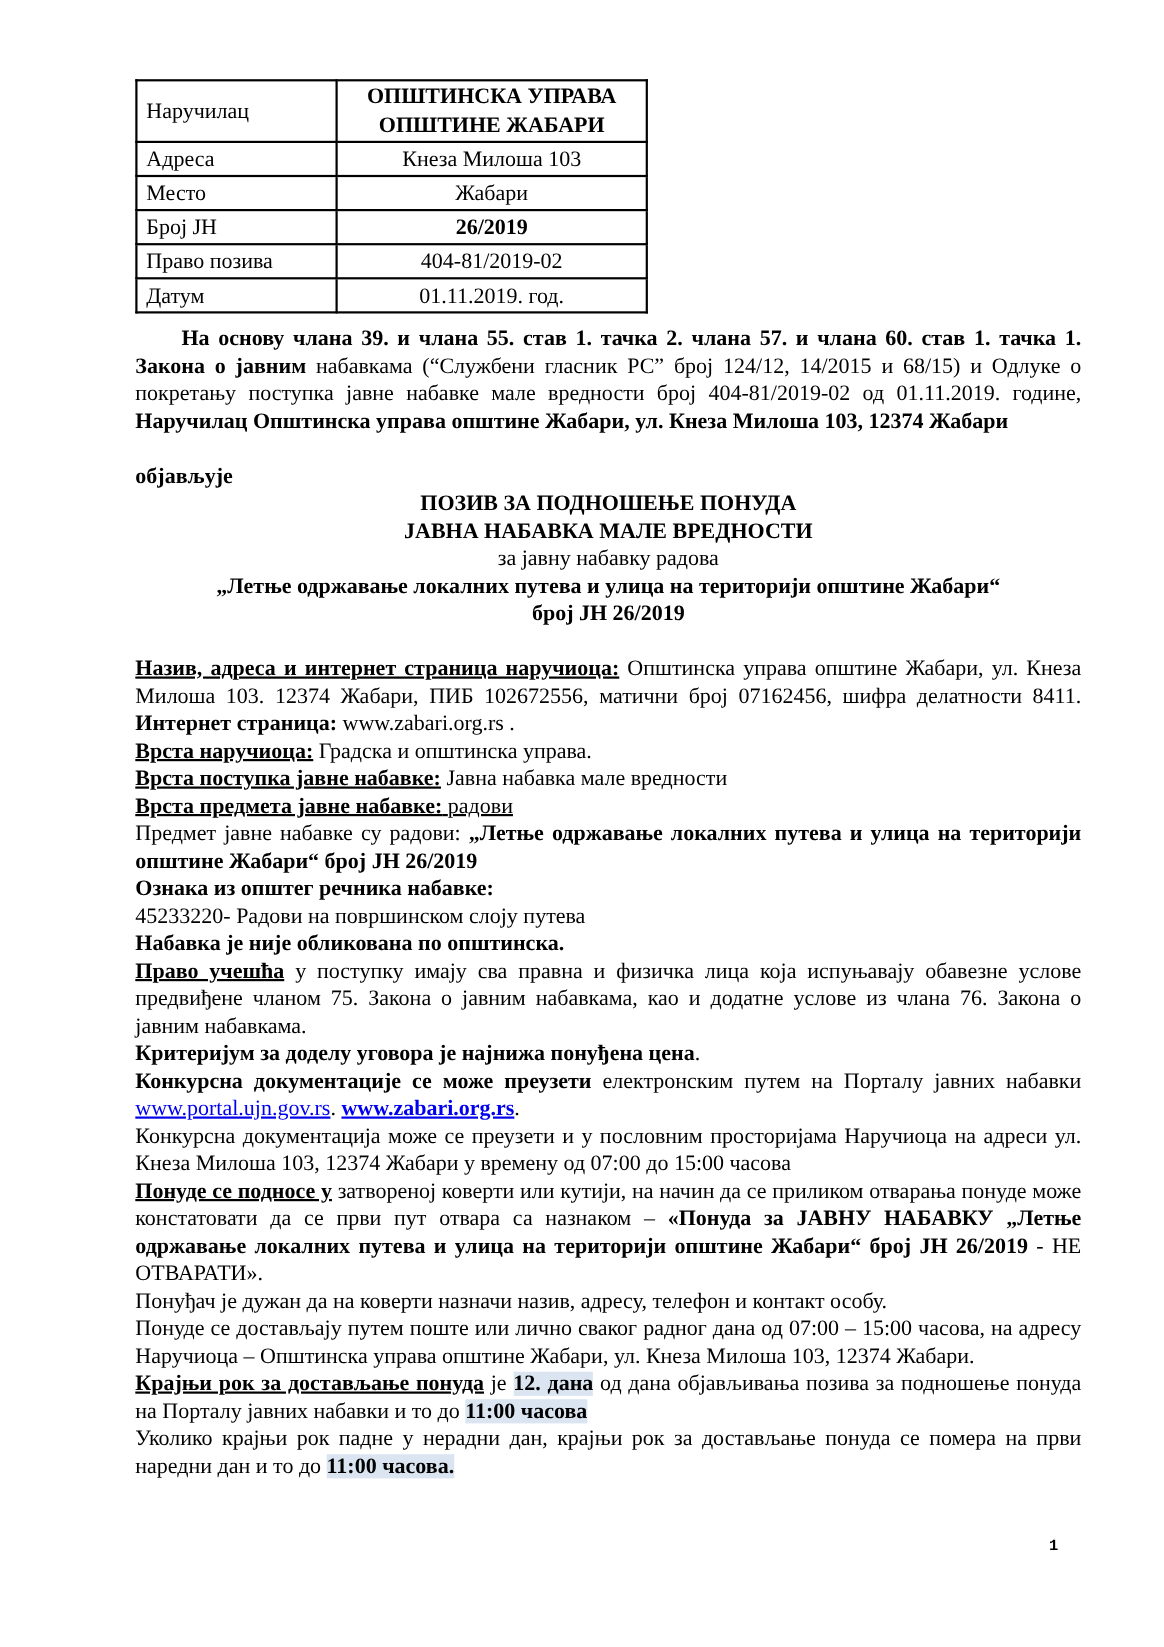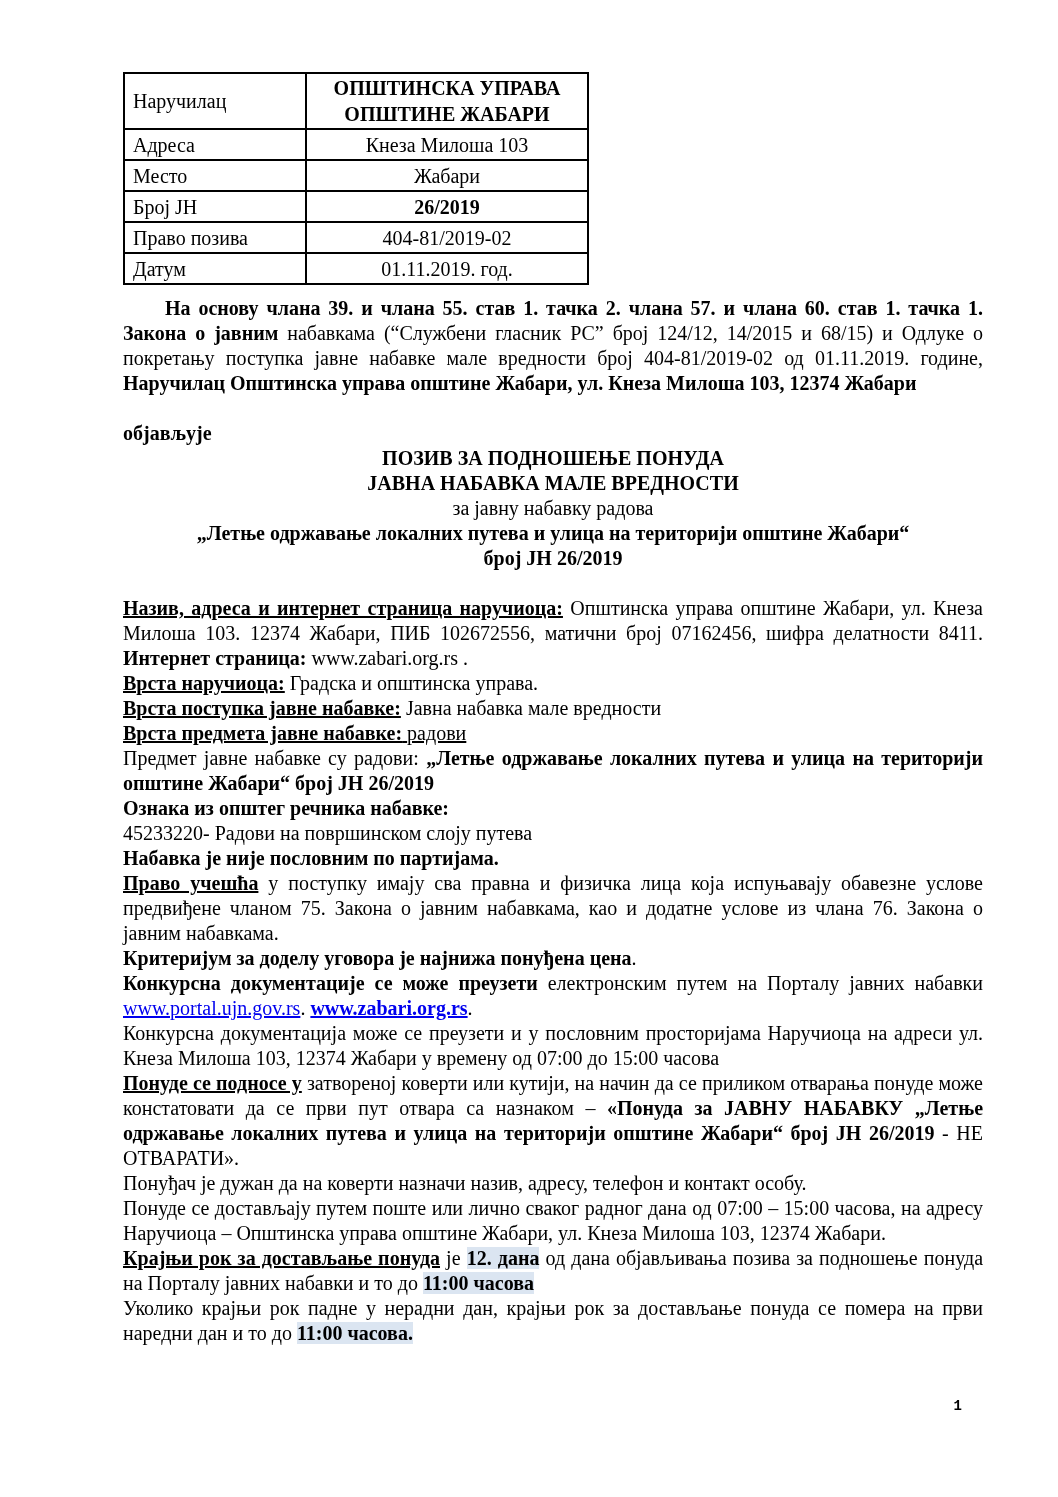--- a/index.html
+++ b/index.html
@@ -84,21 +84,21 @@
       <p class="para center"><span class="">за јавну набавку радова</span></p>
       <p class="para center"><span class="b">„Летње одржавање локалних путева и улица на територији општине Жабари“</span></p>
       <p class="para center"><span class="b">број ЈН 26/2019</span></p>
       <p class="para justify mt"><span class="b u">Назив, адреса и интернет страница наручиоца:</span><span class=""> Општинска управа општине Жабари, ул. Кнеза Милоша 103. 12374 Жабари, ПИБ 102672556, матични број 07162456, шифра делатности 8411. </span><span class="b">Интернет страница:</span><span class=""> www.zabari.org.rs   .</span></p>
       <p class="para justify"><span class="b u">Врста наручиоца:</span><span class=""> Градска и општинска управа.</span></p>
       <p class="para justify"><span class="b u">Врста поступка јавне набавке:</span><span class=""> Јавна набавка мале вредности</span></p>
       <p class="para justify"><span class="b u">Врста предмета јавне набавке:</span><span class="u"> </span><span class="u">радови</span></p>
       <p class="para justify"><span class="">Предмет јавне набавке су радови: </span><span class="b">„Летње одржавање локалних путева и улица на територији општине Жабари“ број ЈН 26/2019</span></p>
       <p class="para justify"><span class="b">Ознака из општег речника набавке:</span></p>
       <p class="para justify"><span class="">45233220- Радови на површинском слоју путева</span></p>
-      <p class="para justify"><span class="b">Набавка је није пословним по партијама.</span></p>
+      <p class="para justify"><span class="b">Набавка је није обликована по општинска.</span></p>
       <p class="para justify"><span class="b u">Право учешћа</span><span class=""> у поступку имају сва правна и физичка лица која испуњавају обавезне услове предвиђене чланом 75. Закона о јавним набавкама, као и додатне услове из члана 76. Закона о јавним набавкама.</span></p>
       <p class="para justify"><span class="b">Критеријум за доделу уговора је најнижа понуђена цена</span><span class="">.</span></p>
       <p class="para justify"><span class="b">Конкурсна документације се може преузети</span><span class=""> електронским путем на Порталу јавних набавки </span><a class="link" href="#">www.portal.ujn.gov.rs</a><span class="">. </span><a class="link b" href="#">www.zabari.org.rs</a><span class="">.</span></p>
       <p class="para justify"><span class="">Конкурсна документација може се преузети и у пословним просторијама Наручиоца на адреси ул. Кнеза Милоша 103, 12374 Жабари у времену од 07:00 до 15:00 часова</span></p>
       <p class="para justify"><span class="b u">Понуде се подносе у</span><span class=""> затвореној коверти или кутији, на начин да се приликом отварања понуде може констатовати да се први пут отвара са назнаком – </span><span class="b">«Понуда за ЈАВНУ НАБАВКУ „Летње одржавање локалних путева и улица на територији општине Жабари“ број ЈН 26/2019</span><span class=""> - НЕ ОТВАРАТИ».</span></p>
       <p class="para justify"><span class="">Понуђач је дужан да на коверти назначи назив, адресу, телефон и контакт особу.</span></p>
       <p class="para justify"><span class="">Понуде се достављају путем поште или лично сваког радног дана од 07:00 – 15:00 часова, на адресу Наручиоца – Општинска управа општине Жабари, ул. Кнеза Милоша 103, 12374 Жабари.</span></p>
       <p class="para justify"><span class="b u">Крајњи рок за достављање понуда</span><span class=""> је </span><span class="b hl">12. дана</span><span class=""> од дана објављивања позива за подношење понуда на Порталу јавних набавки и то до </span><span class="b hl">11:00 часова</span></p>
       <p class="para justify"><span class="">Уколико крајњи рок падне у нерадни дан, крајњи рок за достављање понуда се помера на први наредни дан и то до </span><span class="b hl">11:00 часова.</span></p>
     </div>

